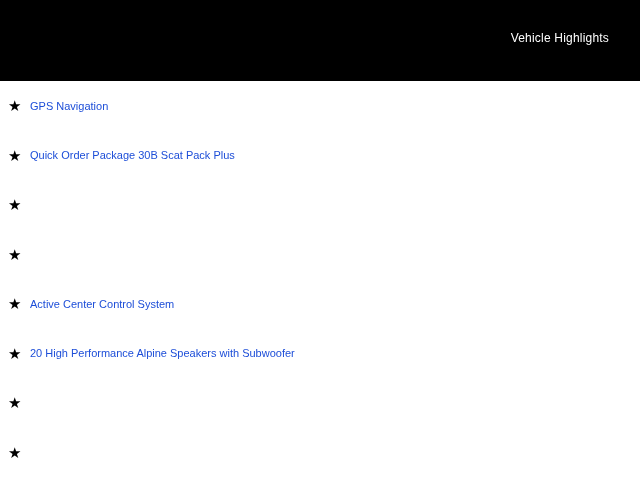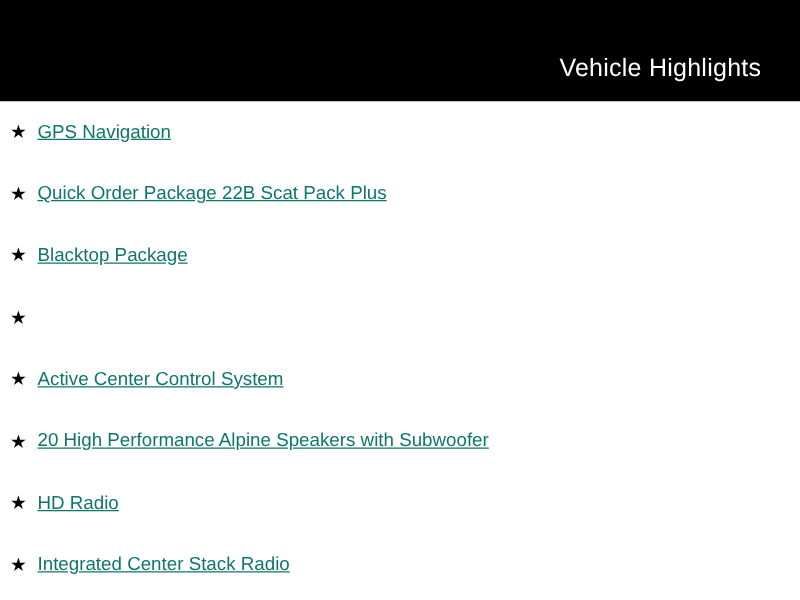--- a/index.html
+++ b/index.html
@@ -24,23 +24,23 @@
     top: 0;
     left: 0;
     width: 640px;
     height: 81px;
     background: #000000;
     box-sizing: border-box;
   }
   .header-title {
     position: absolute;
     right: 31px;
-    top: 44px;
+    top: 27px;
     color: #ffffff;
-    font-size: 20px;
+    font-size: 12px;
     line-height: 22px;
     letter-spacing: 0.2px;
     white-space: nowrap;
   }
   .highlights-list {
     position: absolute;
     top: 81px;
     left: 0;
     width: 640px;
     margin: 0;
@@ -57,63 +57,59 @@
   .star-icon {
     width: 22px;
     flex: 0 0 22px;
     color: #000000;
     font-size: 15px;
     line-height: 15px;
     text-align: left;
     user-select: none;
   }
   .item-label {
-    color: #0f766e;
-    font-size: 15px;
+    color: #1d4ed8;
+    font-size: 11px;
     line-height: 20px;
     white-space: nowrap;
-    text-decoration: underline;
   }
 </style>
 </head>
 <body>
 
 <div class="page">
 
   <div class="header-bar">
     <div class="header-title">Vehicle Highlights</div>
   </div>
 
   <ul class="highlights-list">
     <li class="highlight-item">
       <span class="star-icon">★</span>
       <span class="item-label">GPS Navigation</span>
     </li>
     <li class="highlight-item">
       <span class="star-icon">★</span>
-      <span class="item-label">Quick Order Package 22B Scat Pack Plus</span>
+      <span class="item-label">Quick Order Package 30B Scat Pack Plus</span>
     </li>
     <li class="highlight-item">
       <span class="star-icon">★</span>
-      <span class="item-label">Blacktop Package</span>
     </li>
     <li class="highlight-item">
       <span class="star-icon">★</span>
     </li>
     <li class="highlight-item">
       <span class="star-icon">★</span>
       <span class="item-label">Active Center Control System</span>
     </li>
     <li class="highlight-item">
       <span class="star-icon">★</span>
       <span class="item-label">20 High Performance Alpine Speakers with Subwoofer</span>
     </li>
     <li class="highlight-item">
       <span class="star-icon">★</span>
-      <span class="item-label">HD Radio</span>
     </li>
     <li class="highlight-item">
       <span class="star-icon">★</span>
-      <span class="item-label">Integrated Center Stack Radio</span>
     </li>
   </ul>
 
 </div>
 
 </body></html>

